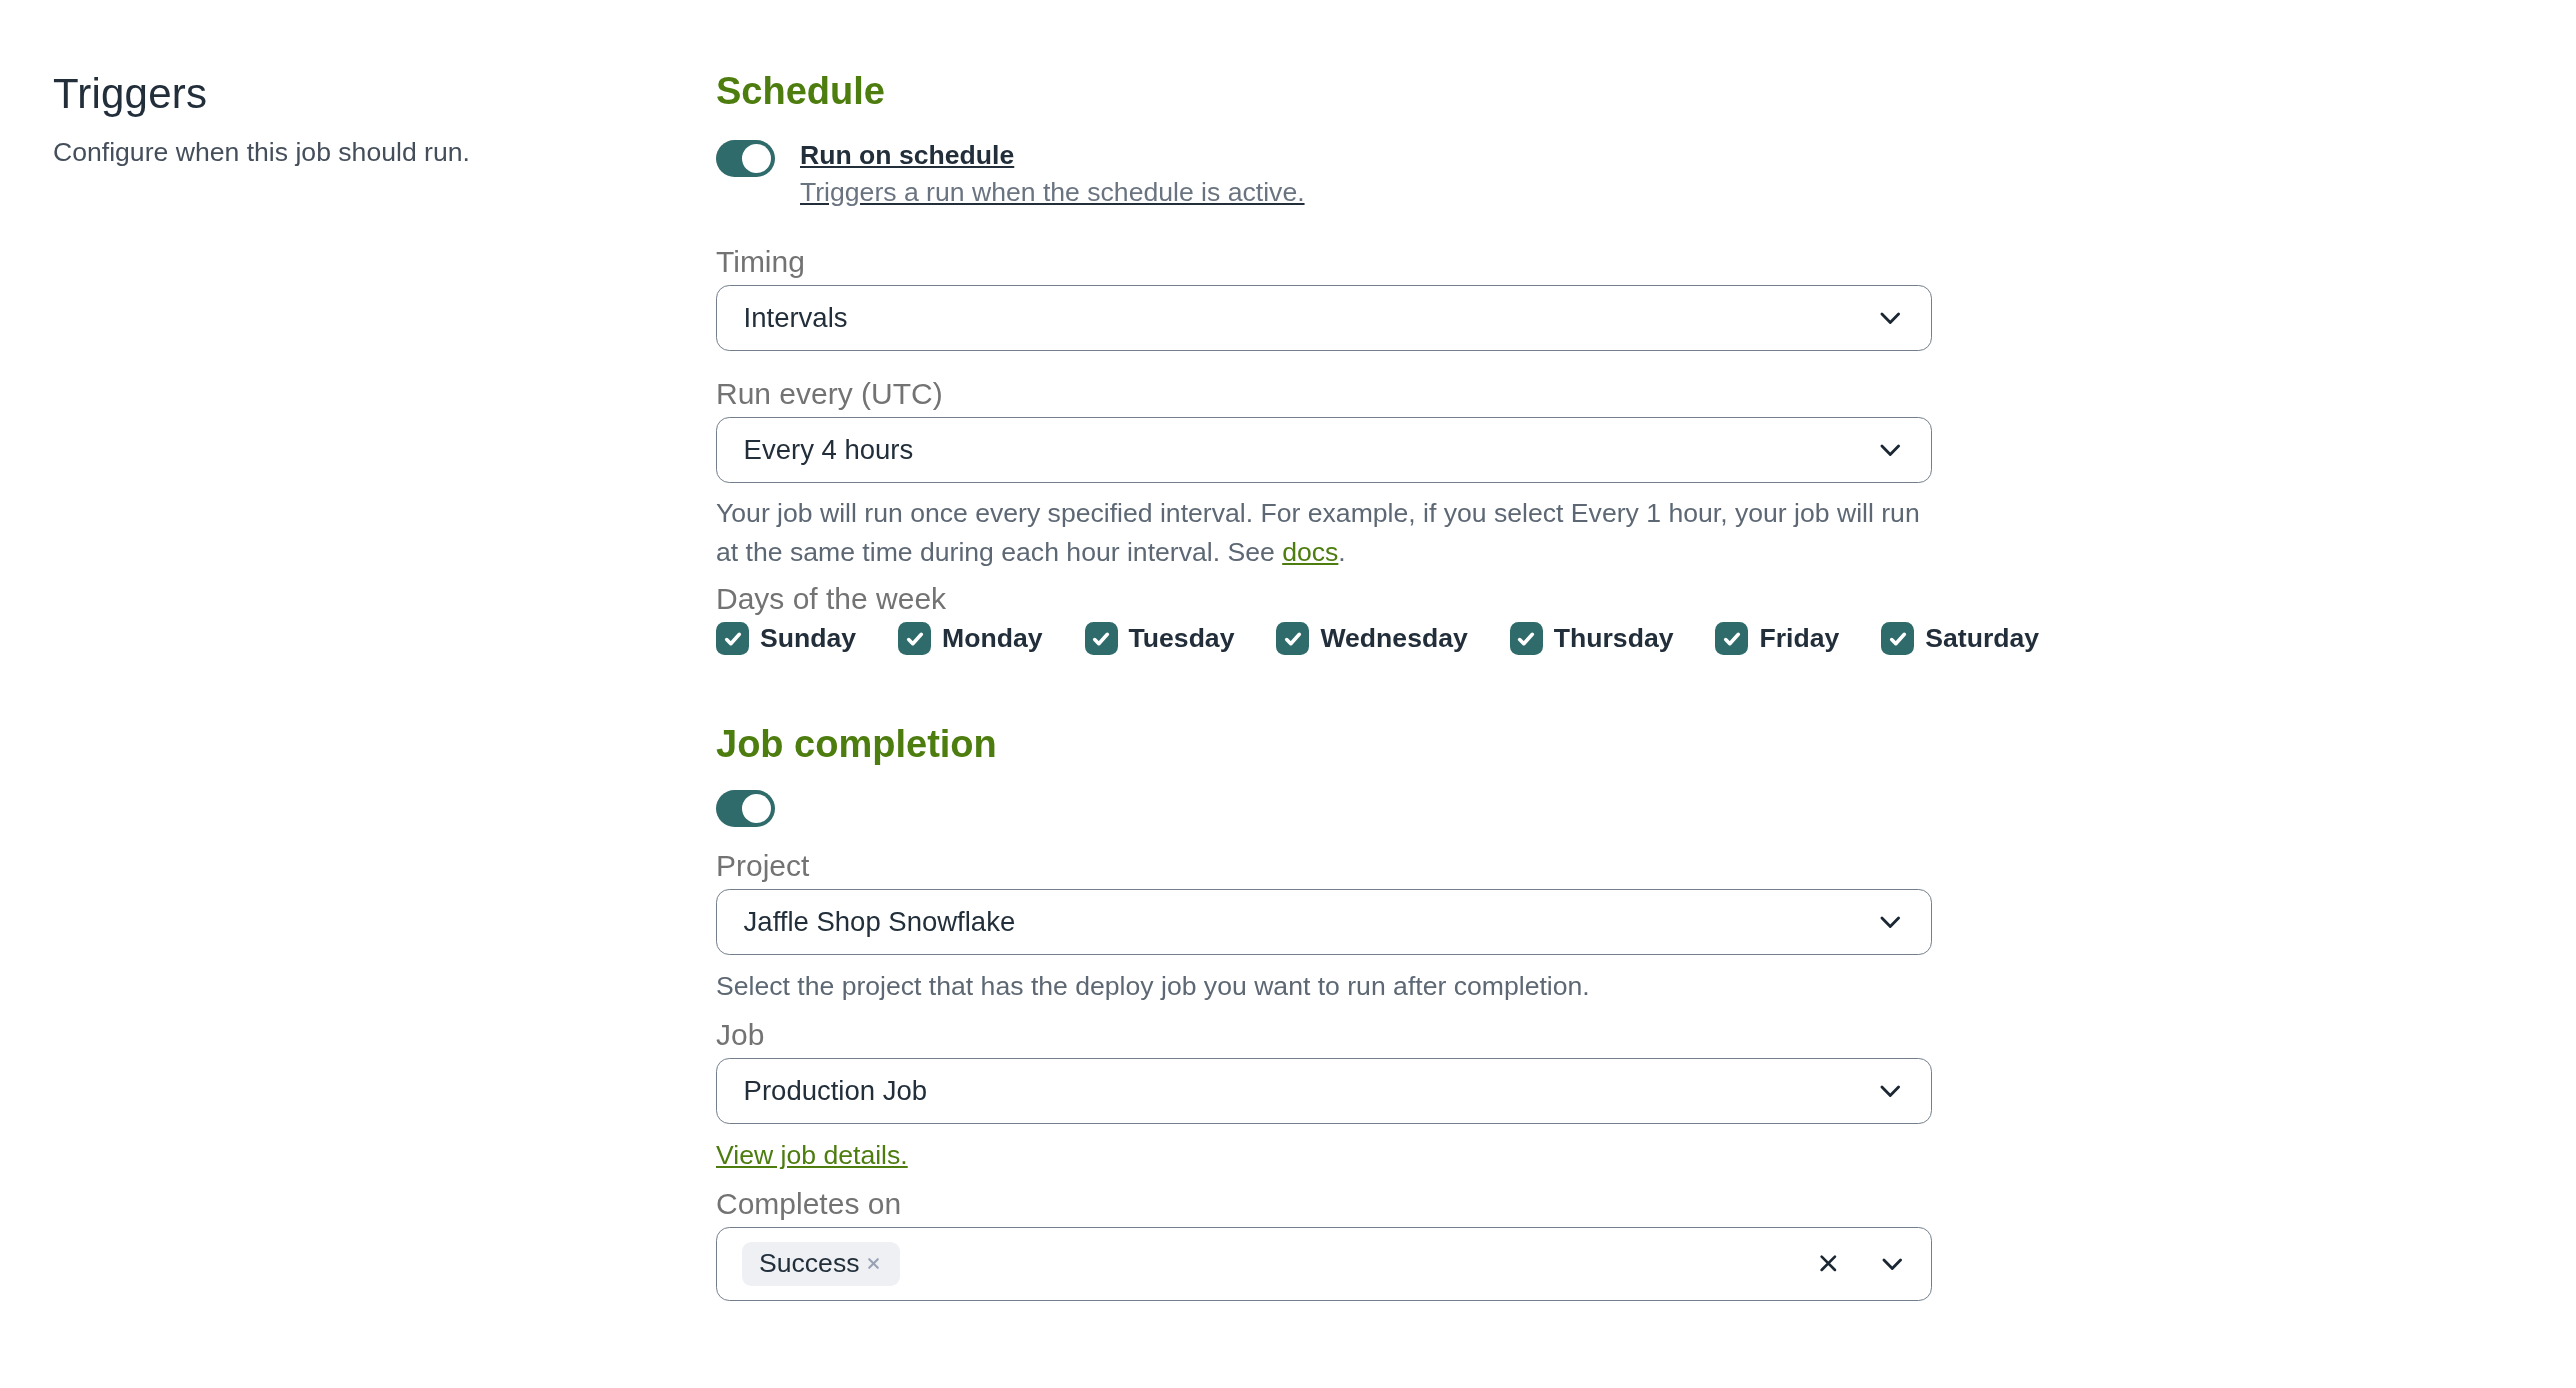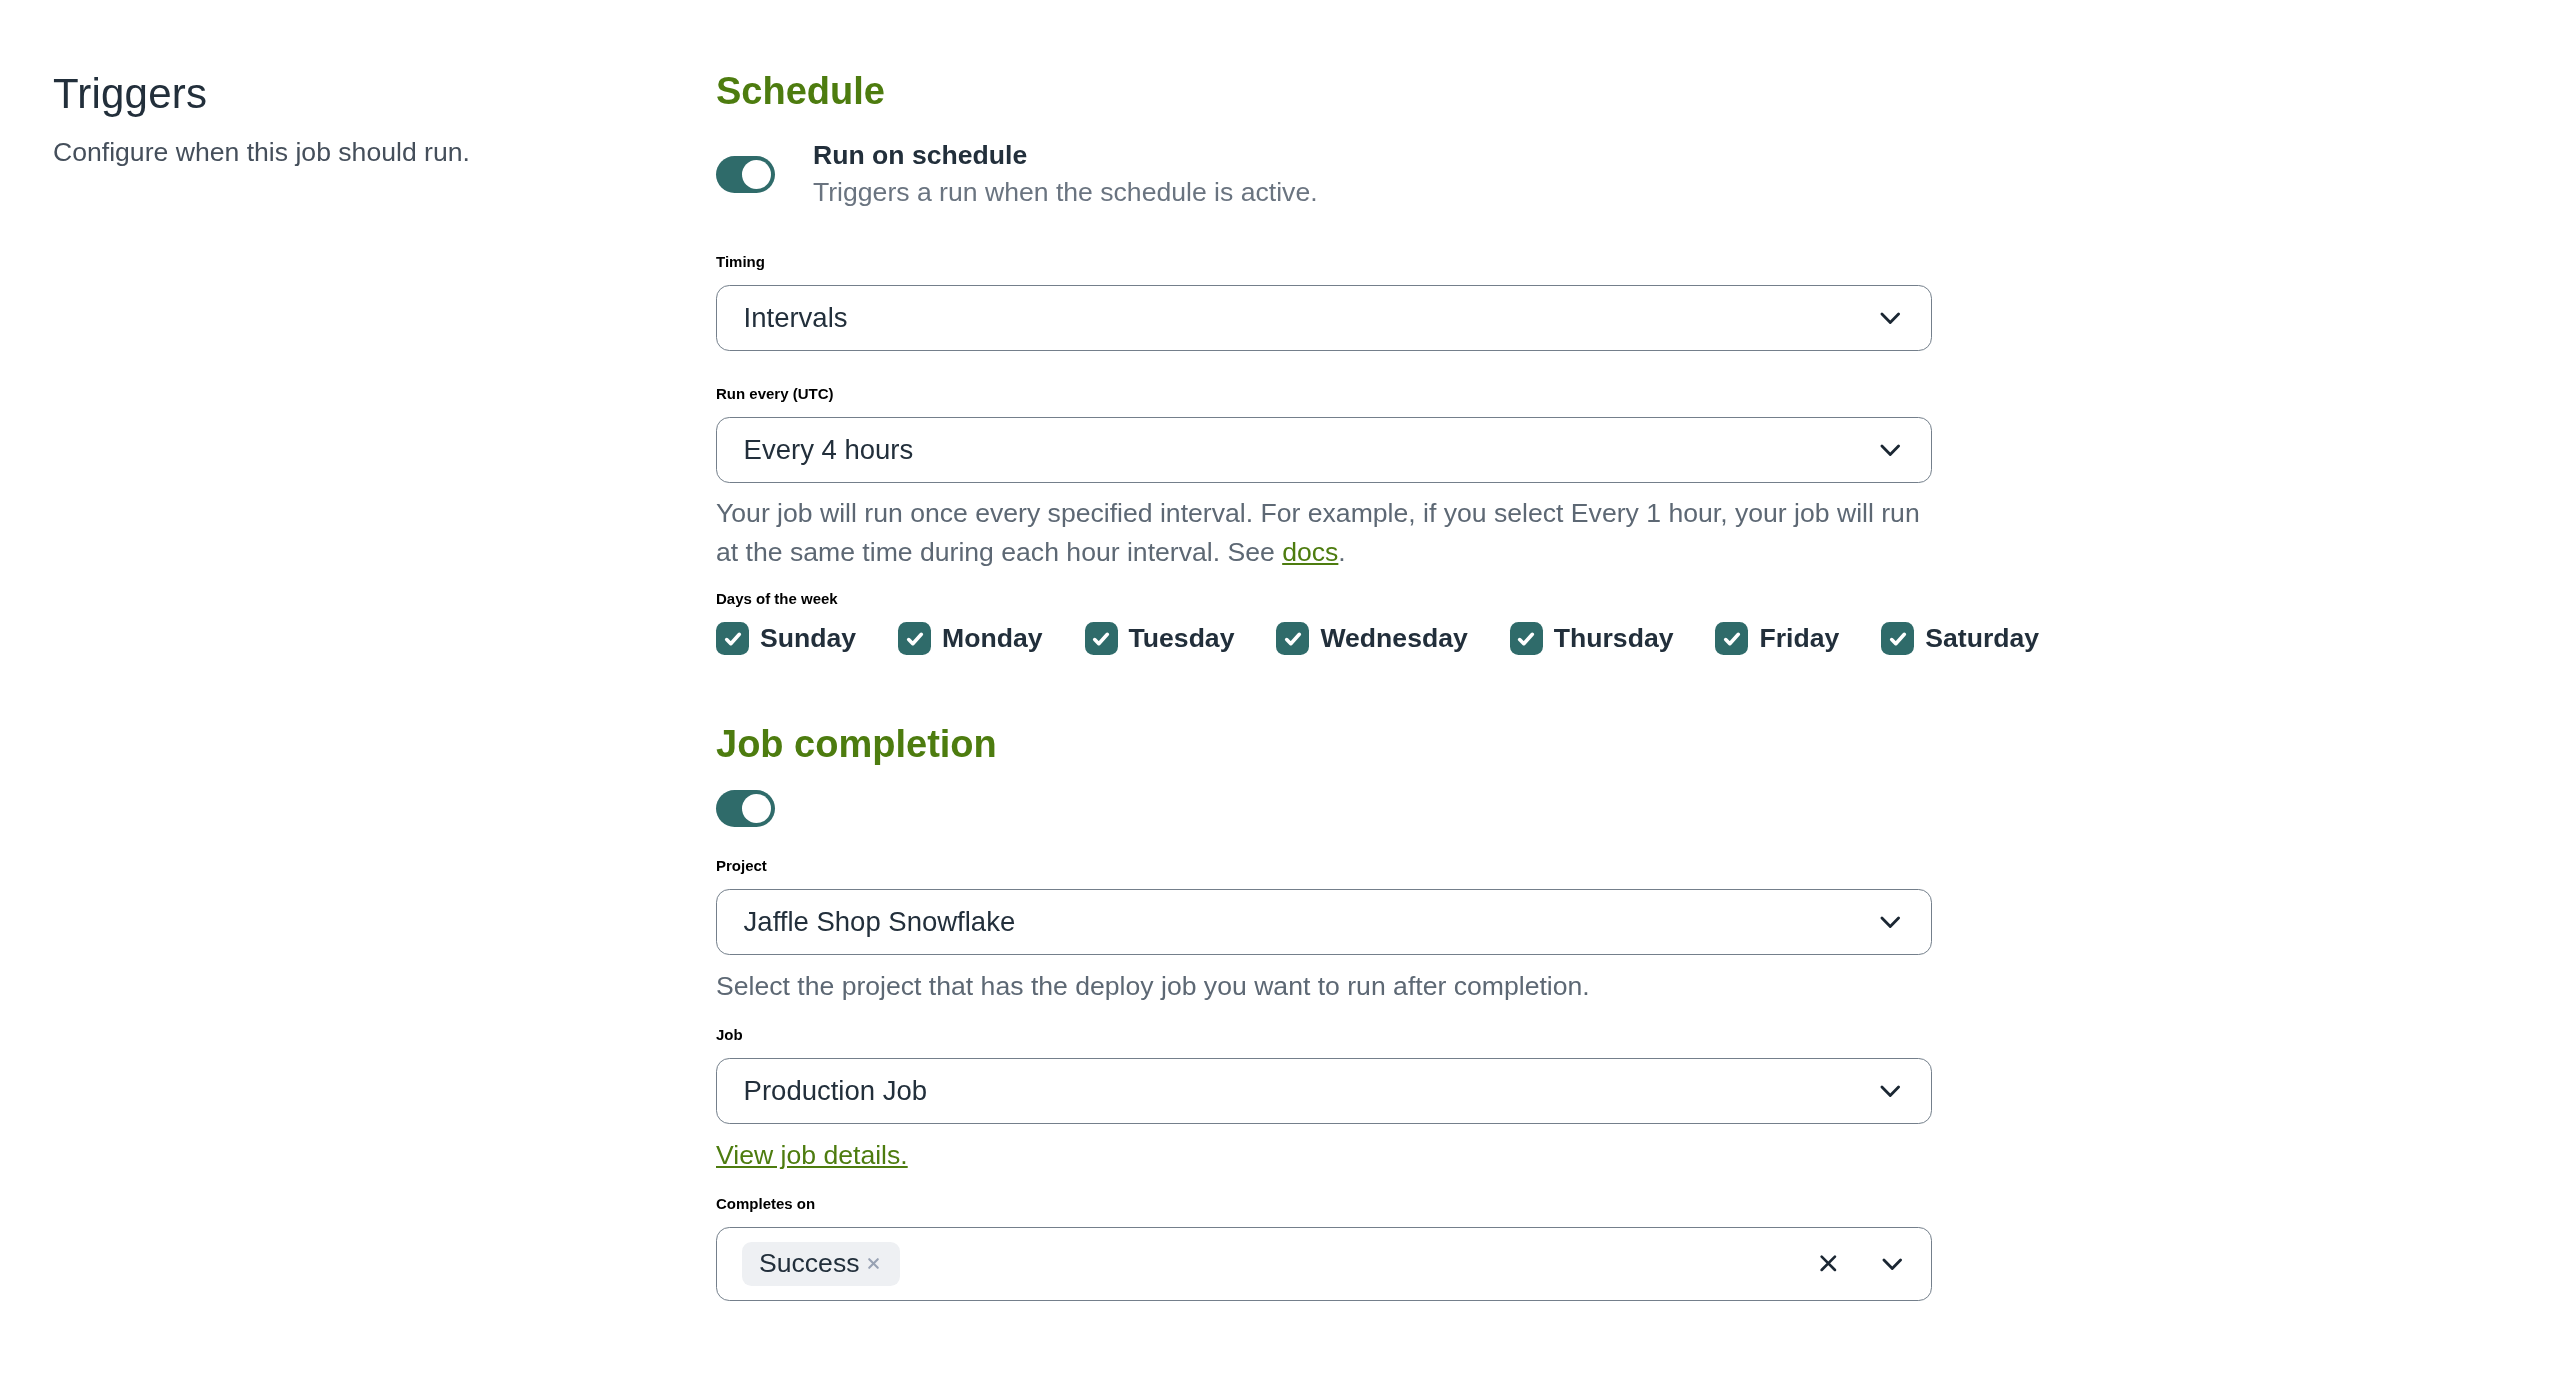--- a/index.html
+++ b/index.html
@@ -16,41 +16,41 @@
   
   .left-col { position: absolute; left: 53px; top: 70px; width: 588px; }
   .left-title { font-size: 42px; font-weight: 400; margin: 0; color: #222f3b; letter-spacing: 0.2px; }
   .left-sub { font-size: 26.6px; color: #454f5b; margin: 19px 0 0 0; }
 
   
   .main-col { position: absolute; left: 716px; top: 70px; width: 1216px; }
   .section-heading { font-size: 38px; font-weight: 700; margin: 0; line-height: 42px; color: #4d7c0f; }
 
   
-  .toggle-row { display: flex; align-items: center; gap: 38px; margin-top: 26.6px; }
+  .toggle-row { display: flex; align-items: flex-start; gap: 25px; margin-top: 26.6px; text-decoration: underline; }
   .toggle-row.jc { margin-top: 23px; }
   .toggle {
     flex: none; width: 59px; height: 37px; border-radius: 19px;
     background: #2f6b6a; position: relative; cursor: pointer; margin-top: 1.9px;
   }
   .toggle .knob {
     position: absolute; top: 3.8px; right: 3.8px; width: 29px; height: 29px;
     border-radius: 50%; background: #ffffff;
   }
   .toggle-label { font-size: 26.6px; font-weight: 700; line-height: 32px; color: #222f3b; }
   .toggle-desc { font-size: 26.6px; color: #6a7480; line-height: 32px; margin-top: 5.7px; }
 
   
   .field { margin-top: 28.5px; }
   .field.timing { margin-top: 40px; }
   .field.days { margin-top: 13.3px; }
   .field.project { margin-top: 25px; }
   .field.job { margin-top: 15px; }
   .field.completes { margin-top: 19px; }
-  .field-label { font-size: 15px; font-weight: 700; line-height: 27.5px; color: #000000; margin-bottom: 9.5px; }
+  .field-label { font-size: 30px; font-weight: 400; line-height: 27.5px; color: #737373; margin-bottom: 9.5px; }
 
   .select {
     width: 100%; height: 66px; background: #fff;
     border: 1.9px solid #747f8b; border-radius: 13.3px;
     display: flex; align-items: center; justify-content: space-between;
     padding: 0 26.6px; font-size: 27.5px; color: #222f3b; cursor: pointer;
   }
   .select .chev { flex: none; width: 28.5px; height: 28.5px; }
 
   .help { font-size: 26.6px; color: #5d6874; line-height: 39px; margin-top: 11.4px; }

